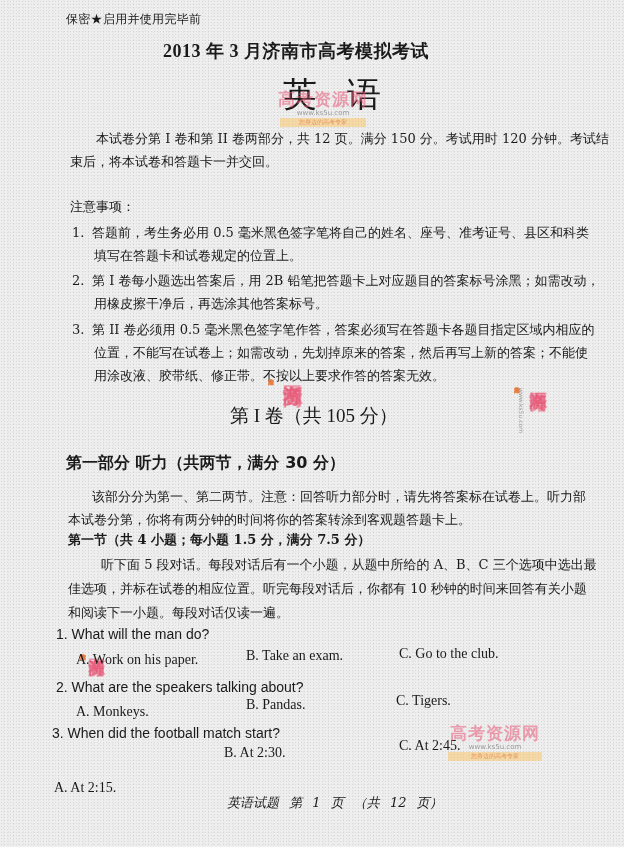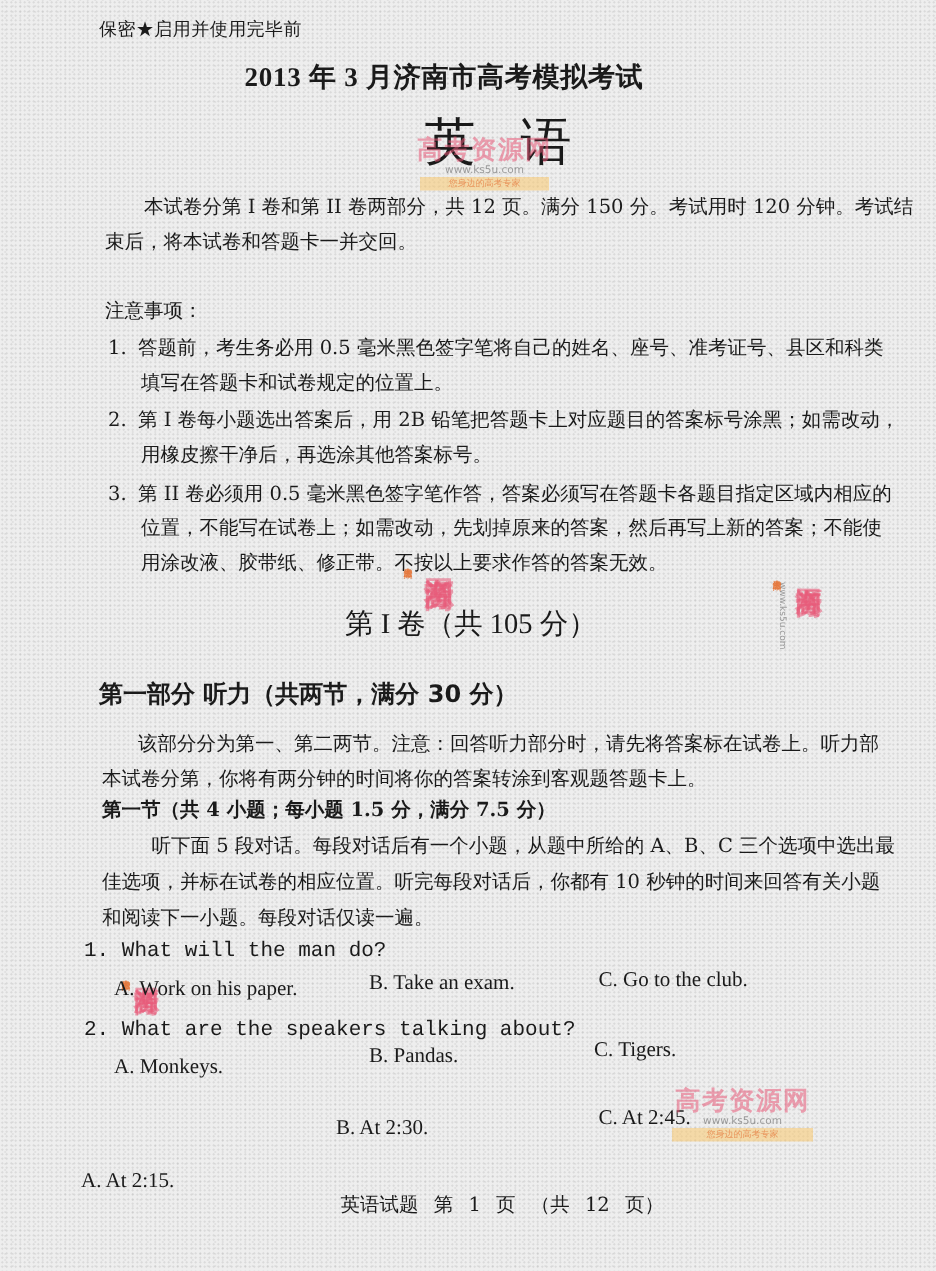--- a/index.html
+++ b/index.html
@@ -26,23 +26,23 @@
     .note { left: 72px; width: 520px; font-size: 13px; line-height: 23px; }
     .note .num { display: inline-block; width: 20px; }
     .note .cont { padding-left: 22px; }
     .vol-title { left: 230px; top: 403px; font-size: 19px; font-family: "Liberation Serif", "DejaVu Serif", serif; }
     .part-title { left: 66px; top: 453px; font-size: 16px; font-weight: bold; font-family: "DejaVu Sans", sans-serif; }
     .part-desc { left: 68px; top: 485px; width: 530px; font-size: 13px; line-height: 23px; }
     .part-desc .l1 { text-indent: 24px; }
     .section-title { left: 68px; top: 531px; font-size: 13px; font-weight: bold; }
     .section-desc { left: 68px; top: 553px; width: 530px; font-size: 13px; line-height: 24px; }
     .section-desc .l1 { text-indent: 33px; }
-    .q { font-family: Liberation Mono, monospace; font-size: 14px; }
+    .q { font-family: Liberation Sans, sans-serif; font-size: 14px; }
     .opt { font-family: "Liberation Serif", "DejaVu Serif", serif; font-size: 14px; }
-    .footer { left: 227px; top: 794px; font-size: 13px; word-spacing: 6px; }
+    .footer { left: 227px; top: 794px; font-size: 13px; word-spacing: 6px; font-style: italic; }
     
     .wm { position: absolute; pointer-events: none; text-align: center; }
     .wm-h { font-family: "DejaVu Sans", sans-serif; font-weight: bold; color: rgba(232,90,120,0.55); }
     .wm-url { font-family: "DejaVu Sans", sans-serif; color: rgba(120,120,120,0.7); }
     .wm-bar { background: rgba(250,200,110,0.55); color: rgba(230,120,60,0.7); font-family: "DejaVu Sans", sans-serif; }
     .wm-vert { writing-mode: vertical-rl; }
   </style>
 </head>
 <body>
 
@@ -113,20 +113,21 @@
   <div class="abs q" style="left:56px; top:626px;">1. What will the man do?</div>
   <div class="abs opt" style="left:76px; top:652px;">A. Work on his paper.</div>
   <div class="abs opt" style="left:246px; top:648px;">B. Take an exam.</div>
   <div class="abs opt" style="left:399px; top:646px;">C. Go to the club.</div>
 
   <div class="abs q" style="left:56px; top:679px;">2. What are the speakers talking about?</div>
   <div class="abs opt" style="left:76px; top:704px;text-align:center;">A. Monkeys.</div>
   <div class="abs opt" style="left:246px; top:697px;">B. Pandas.</div>
   <div class="abs opt" style="left:396px; top:693px;">C. Tigers.</div>
 
+  <div class="abs q" style="left:52px; top:725px;">3. When did the football match start?</div>
   <div class="abs opt" style="left:54px; top:756px;margin-top:24px;">A. At 2:15.</div>
   <div class="abs opt" style="left:224px; top:745px;">B. At 2:30.</div>
   <div class="abs opt" style="left:399px; top:738px;">C. At 2:45.</div>
 
   <div class="wm" style="left:440px; top:722px; width:110px;">
     <div class="wm-h" style="font-size:17px; letter-spacing:1px;">高考资源网</div>
     <div class="wm-url" style="font-size:7px; margin-top:-2px;">www.ks5u.com</div>
     <div class="wm-bar" style="font-size:6px; margin:1px 8px 0;">您身边的高考专家</div>
   </div>
 

